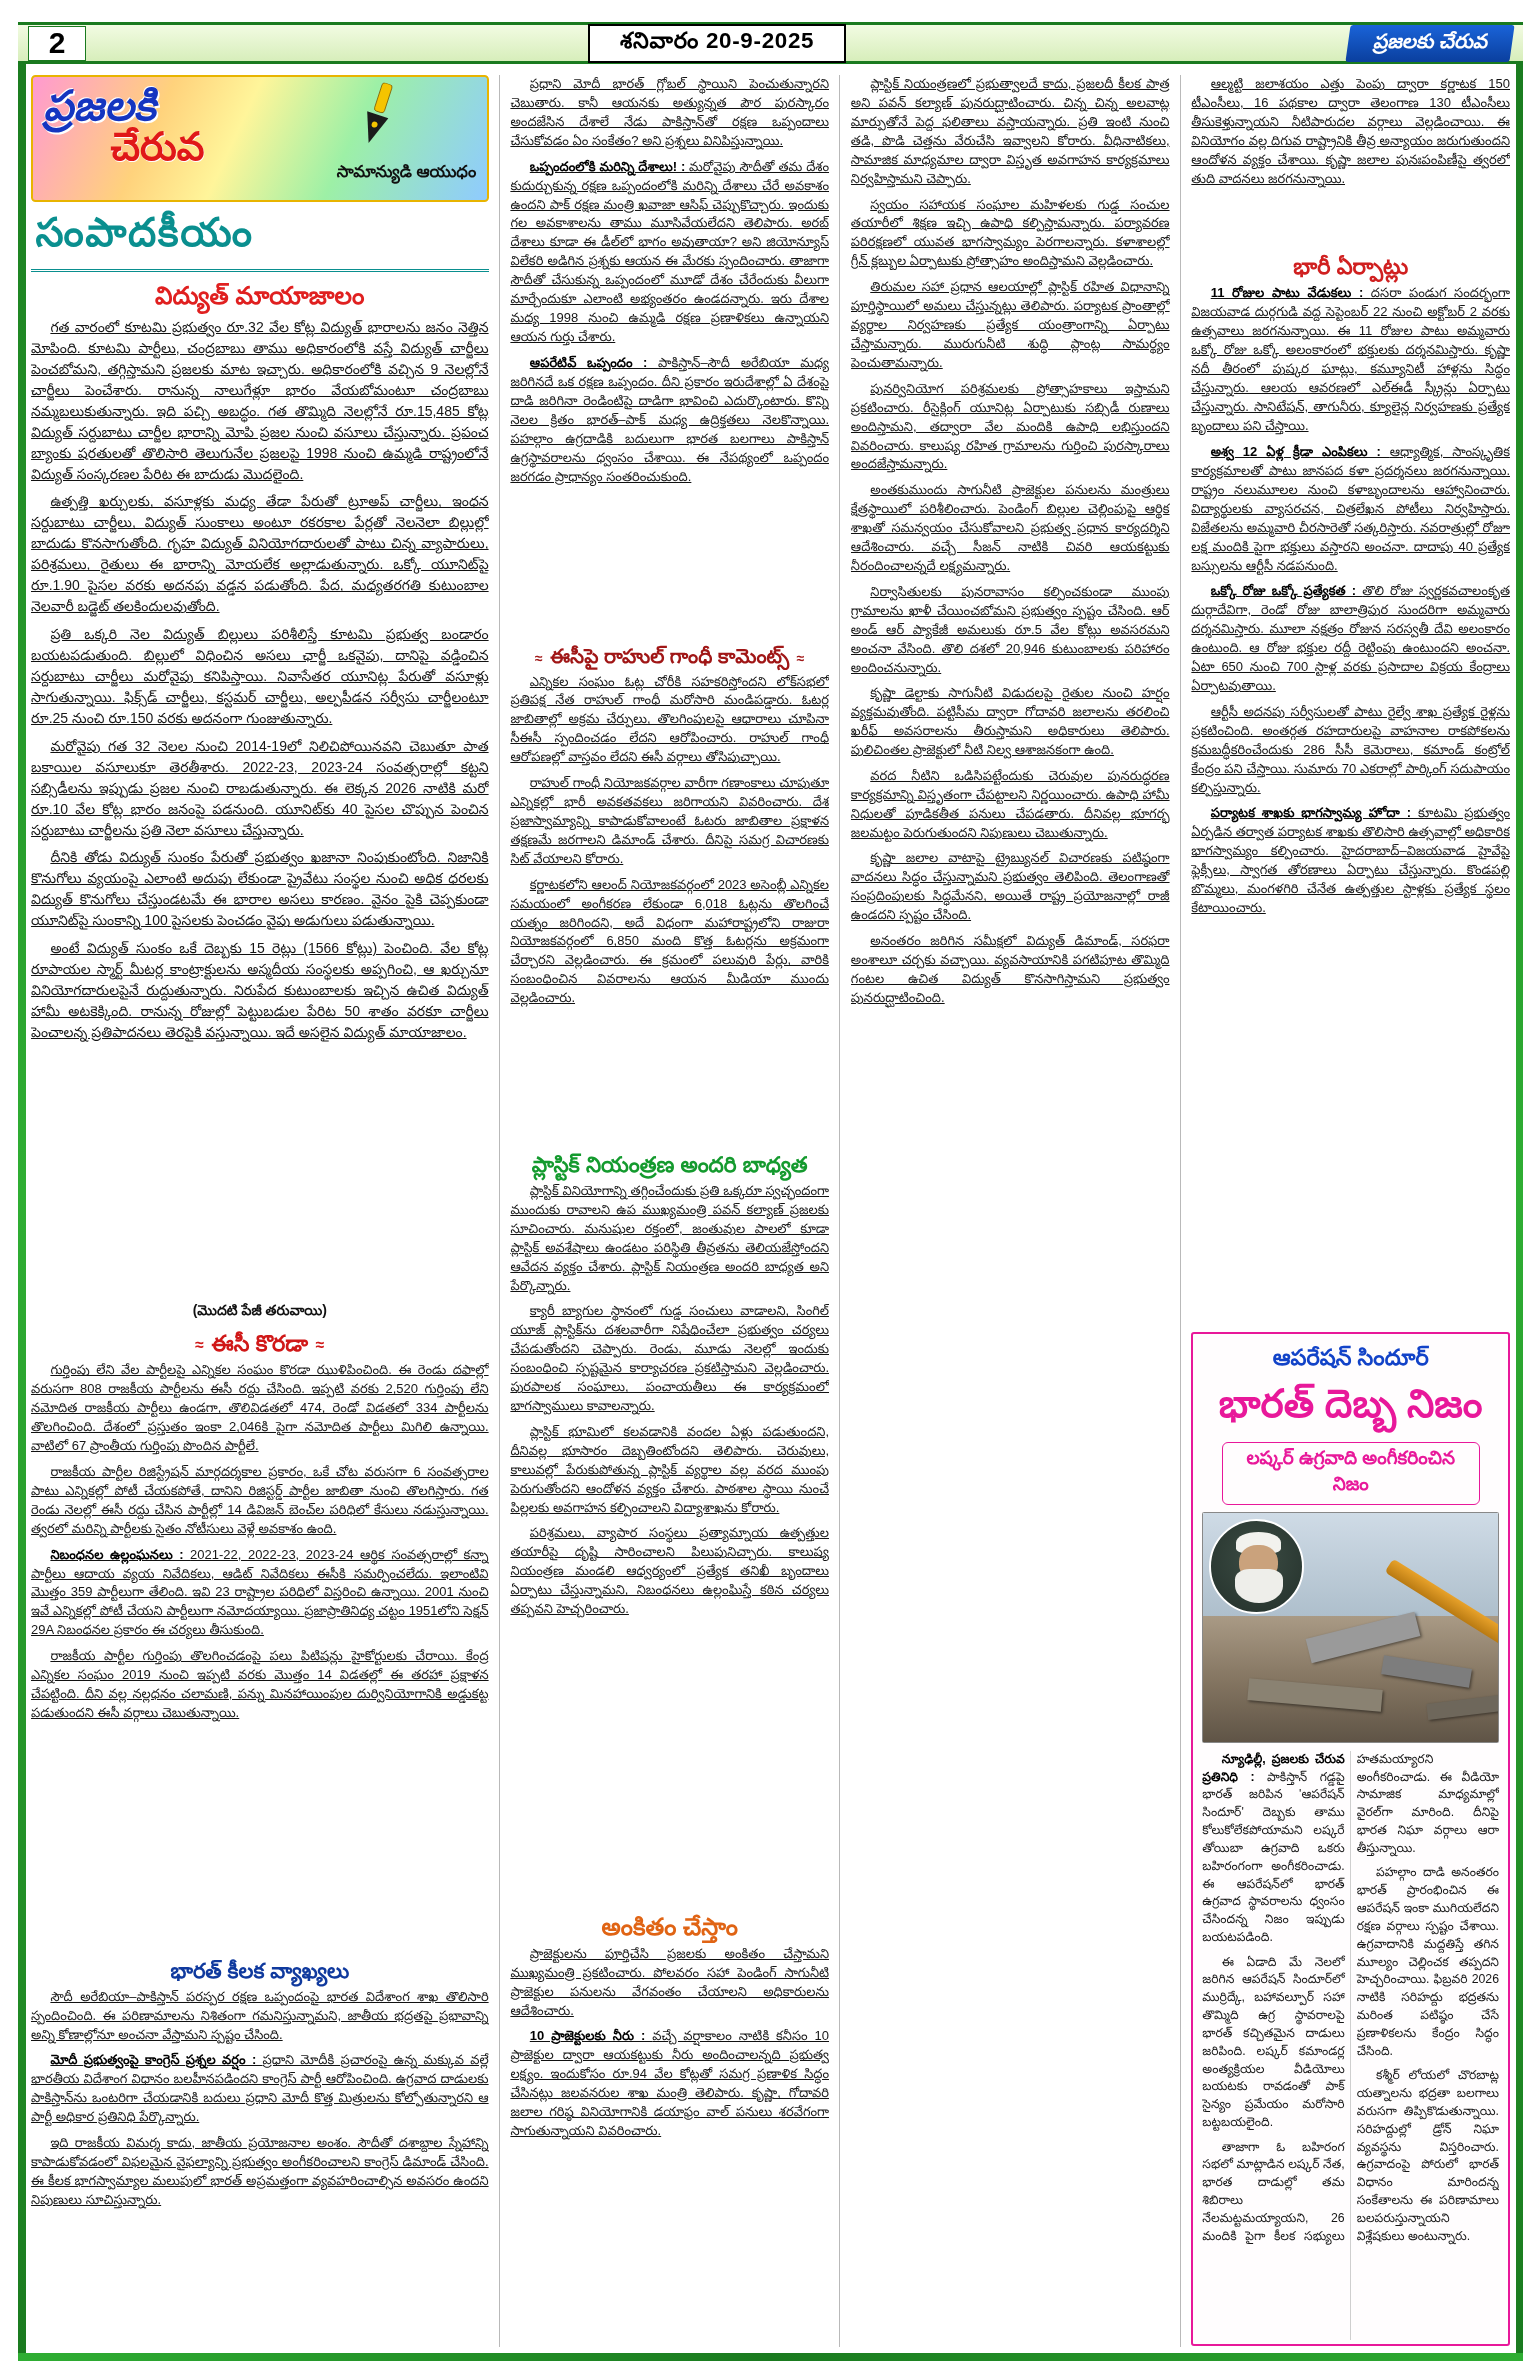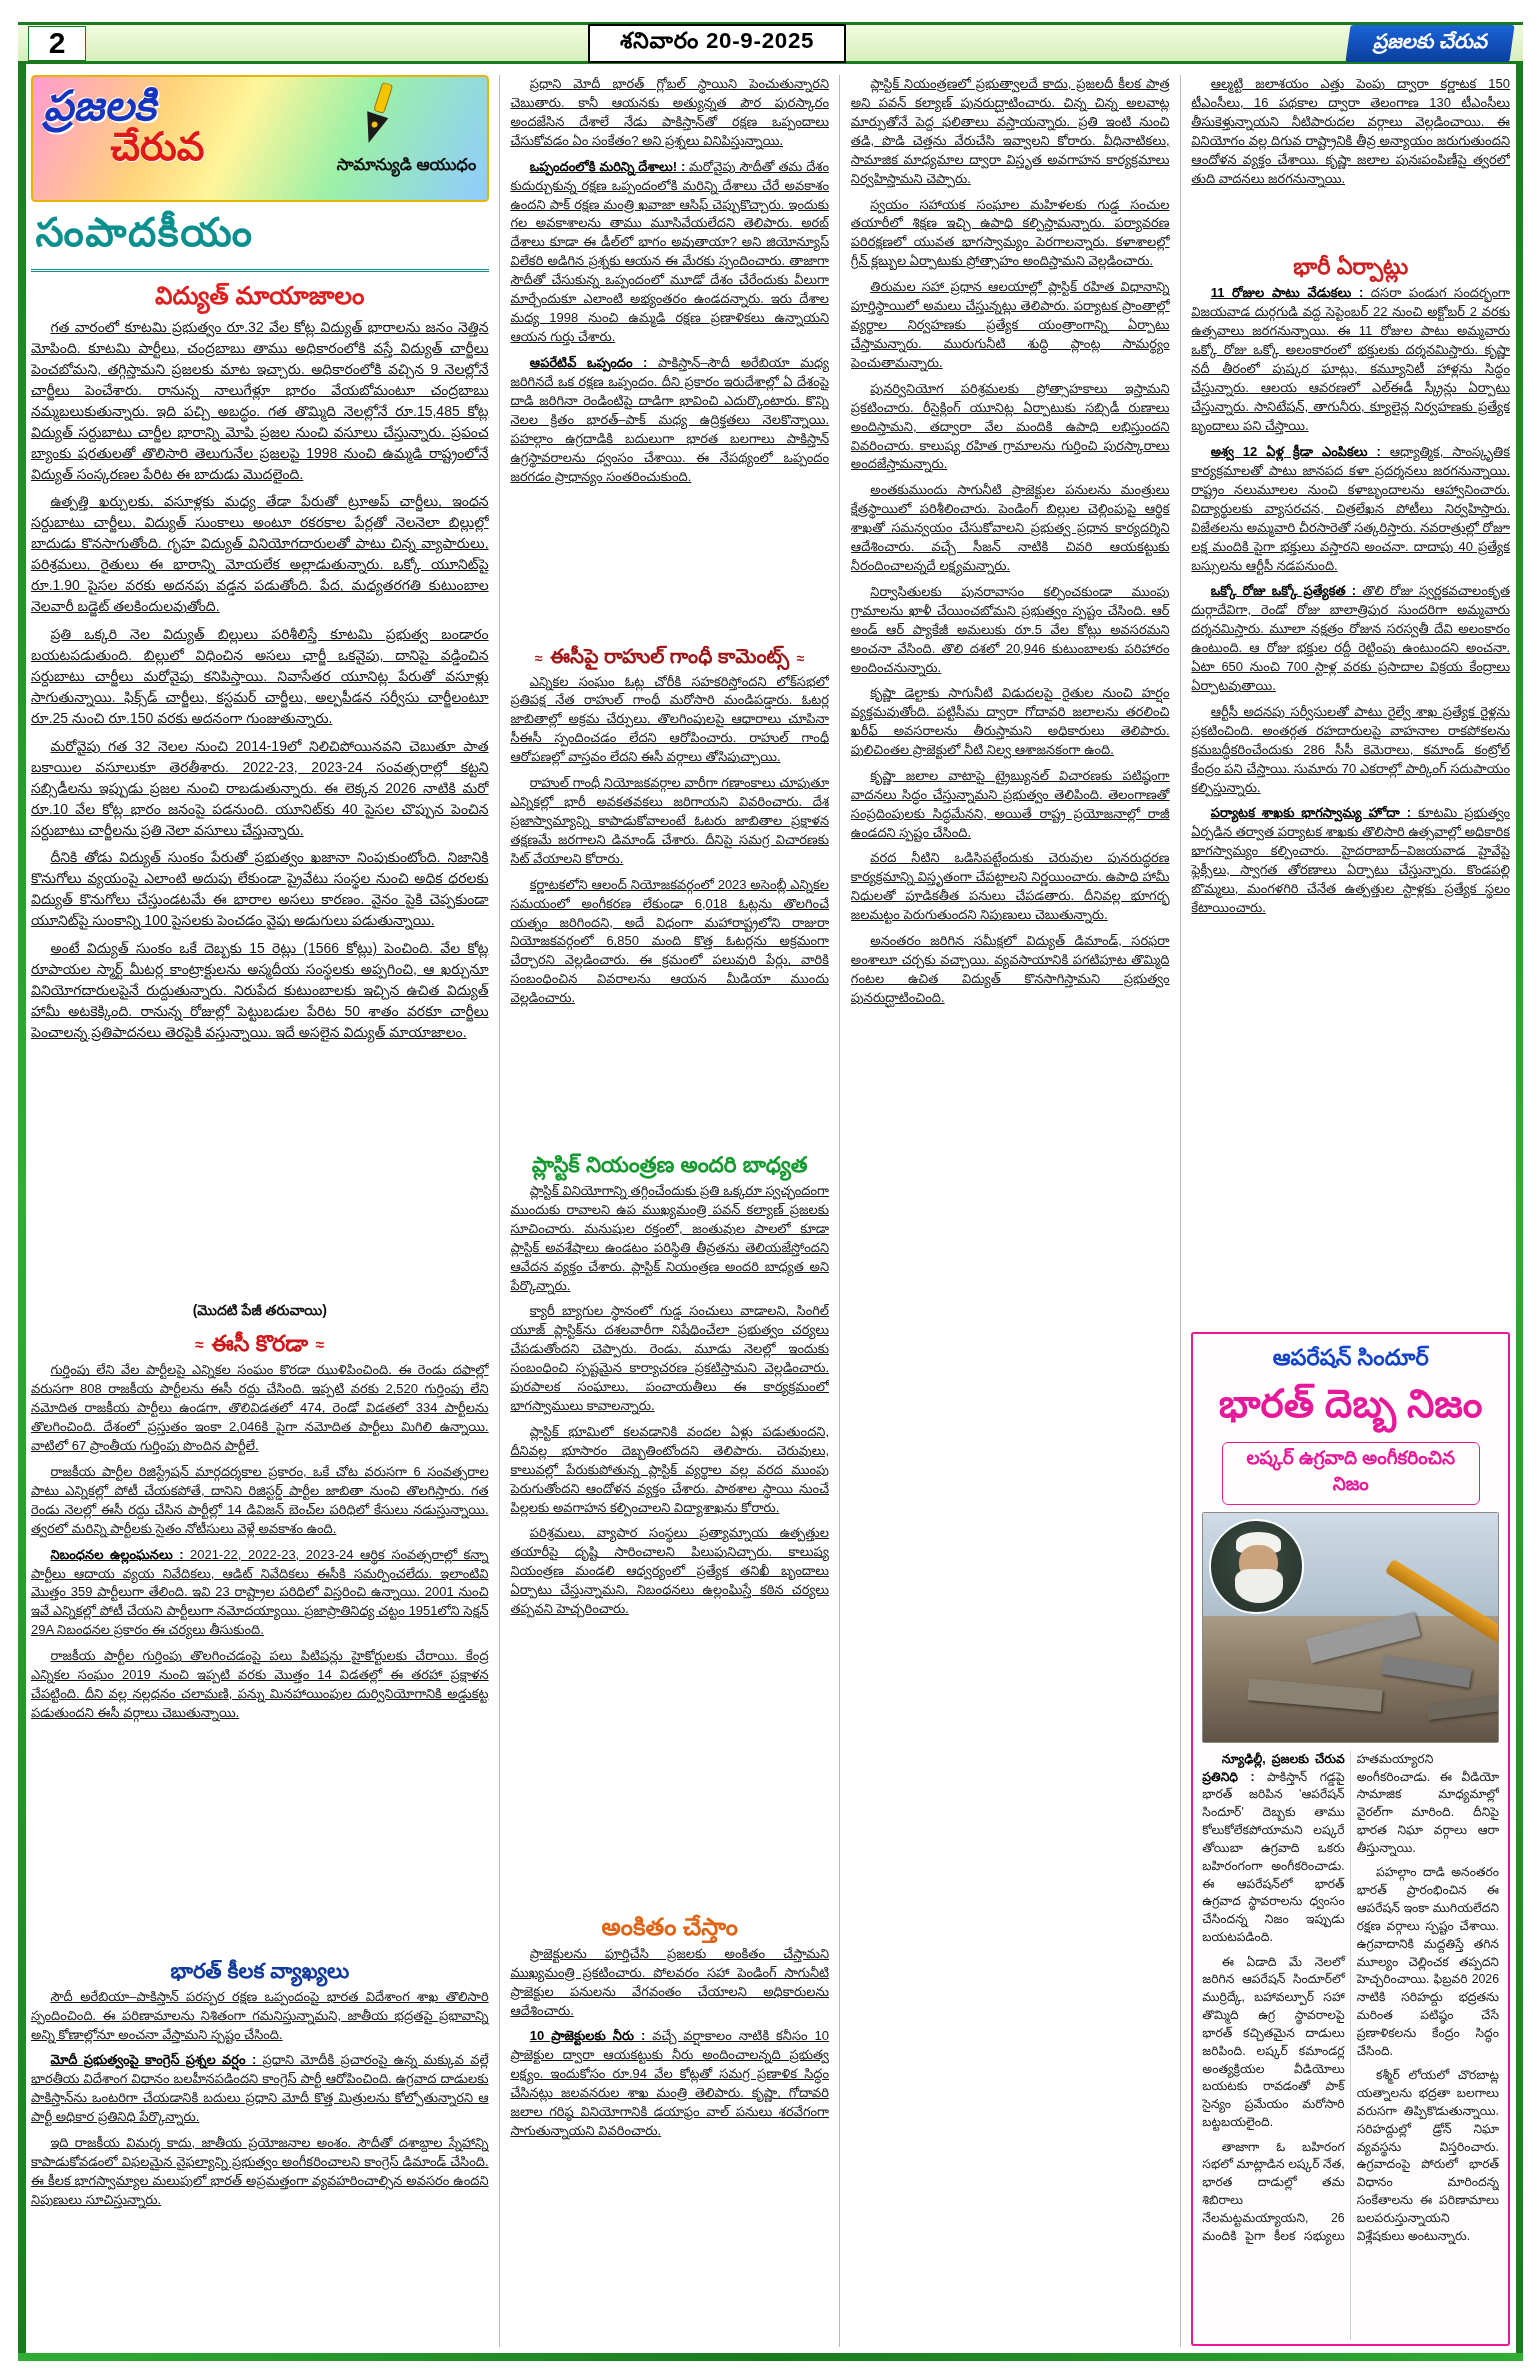--- a/index.html
+++ b/index.html
@@ -57,21 +57,21 @@
   }
   .masthead .t1 {
     font-size:42px; font-weight:bold; font-style:italic; color:#1535c0;
     text-shadow:1.5px 1.5px 0 #ffffff, -0.7px -0.7px 0 #ffffff; line-height:1.0;
   }
   .masthead .t2 {
     font-size:39px; font-weight:bold; color:#e01818; line-height:1.0; margin-left:67px;
     text-shadow:0.7px 0.7px 0 #ffffff;
   }
   .masthead .tagline {
-    position:absolute; right:10.4px; bottom:22px; font-size:16.4px; font-weight:bold; color:#101010;
+    position:absolute; right:10.4px; bottom:15px; font-size:16.4px; font-weight:bold; color:#101010;
   }
   .pen-icon { position:absolute; right:89px; top:4.5px; width:40px; height:64px; transform:rotate(18deg); }
   .section-label {
     font-size:40px; font-weight:bold; color:var(--teal,#0a8f8f); text-align:left;
     padding:7.5px 0 4.5px 4.5px; border-bottom:3px double var(--teal,#0a8f8f); letter-spacing:1.5px;
   }
   
   .hd { text-align:center; font-weight:bold; line-height:1.15; }
   .hd-editorial { font-size:24.6px; color:var(--red,#e02020); padding:10.4px 0 6px; }
   .hd-ec   { font-size:22.4px; color:#d01818; padding:7.5px 0 4.5px; }
@@ -216,22 +216,22 @@
 
   <div class="col col-3 small">
     <div class="body-block c3-body">
         <p class="body-p">ప్లాస్టిక్ నియంత్రణలో ప్రభుత్వాలదే కాదు, ప్రజలదీ కీలక పాత్ర అని పవన్ కల్యాణ్ పునరుద్ఘాటించారు. చిన్న చిన్న అలవాట్ల మార్పుతోనే పెద్ద ఫలితాలు వస్తాయన్నారు. ప్రతి ఇంటి నుంచి తడి, పొడి చెత్తను వేరుచేసి ఇవ్వాలని కోరారు. వీధినాటికలు, సామాజిక మాధ్యమాల ద్వారా విస్తృత అవగాహన కార్యక్రమాలు నిర్వహిస్తామని చెప్పారు.</p>
         <p class="body-p">స్వయం సహాయక సంఘాల మహిళలకు గుడ్డ సంచుల తయారీలో శిక్షణ ఇచ్చి ఉపాధి కల్పిస్తామన్నారు. పర్యావరణ పరిరక్షణలో యువత భాగస్వామ్యం పెరగాలన్నారు. కళాశాలల్లో గ్రీన్ క్లబ్బుల ఏర్పాటుకు ప్రోత్సాహం అందిస్తామని వెల్లడించారు.</p>
         <p class="body-p">తిరుమల సహా ప్రధాన ఆలయాల్లో ప్లాస్టిక్ రహిత విధానాన్ని పూర్తిస్థాయిలో అమలు చేస్తున్నట్లు తెలిపారు. పర్యాటక ప్రాంతాల్లో వ్యర్థాల నిర్వహణకు ప్రత్యేక యంత్రాంగాన్ని ఏర్పాటు చేస్తామన్నారు. మురుగునీటి శుద్ధి ప్లాంట్ల సామర్థ్యం పెంచుతామన్నారు.</p>
         <p class="body-p">పునర్వినియోగ పరిశ్రమలకు ప్రోత్సాహకాలు ఇస్తామని ప్రకటించారు. రీసైక్లింగ్ యూనిట్ల ఏర్పాటుకు సబ్సిడీ రుణాలు అందిస్తామని, తద్వారా వేల మందికి ఉపాధి లభిస్తుందని వివరించారు. కాలుష్య రహిత గ్రామాలను గుర్తించి పురస్కారాలు అందజేస్తామన్నారు.</p>
         <p class="body-p">అంతకుముందు సాగునీటి ప్రాజెక్టుల పనులను మంత్రులు క్షేత్రస్థాయిలో పరిశీలించారు. పెండింగ్ బిల్లుల చెల్లింపుపై ఆర్థిక శాఖతో సమన్వయం చేసుకోవాలని ప్రభుత్వ ప్రధాన కార్యదర్శిని ఆదేశించారు. వచ్చే సీజన్ నాటికి చివరి ఆయకట్టుకు నీరందించాలన్నదే లక్ష్యమన్నారు.</p>
         <p class="body-p">నిర్వాసితులకు పునరావాసం కల్పించకుండా ముంపు గ్రామాలను ఖాళీ చేయించబోమని ప్రభుత్వం స్పష్టం చేసింది. ఆర్ అండ్ ఆర్ ప్యాకేజీ అమలుకు రూ.5 వేల కోట్లు అవసరమని అంచనా వేసింది. తొలి దశలో 20,946 కుటుంబాలకు పరిహారం అందించనున్నారు.</p>
         <p class="body-p">కృష్ణా డెల్టాకు సాగునీటి విడుదలపై రైతుల నుంచి హర్షం వ్యక్తమవుతోంది. పట్టిసీమ ద్వారా గోదావరి జలాలను తరలించి ఖరీఫ్ అవసరాలను తీరుస్తామని అధికారులు తెలిపారు. పులిచింతల ప్రాజెక్టులో నీటి నిల్వ ఆశాజనకంగా ఉంది.</p>
+        <p class="body-p">వరద నీటిని ఒడిసిపట్టేందుకు చెరువుల పునరుద్ధరణ కార్యక్రమాన్ని విస్తృతంగా చేపట్టాలని నిర్ణయించారు. ఉపాధి హామీ నిధులతో పూడికతీత పనులు చేపడతారు. దీనివల్ల భూగర్భ జలమట్టం పెరుగుతుందని నిపుణులు చెబుతున్నారు.</p>
         <p class="body-p">కృష్ణా జలాల వాటాపై ట్రైబ్యునల్ విచారణకు పటిష్ఠంగా వాదనలు సిద్ధం చేస్తున్నామని ప్రభుత్వం తెలిపింది. తెలంగాణతో సంప్రదింపులకు సిద్ధమేనని, అయితే రాష్ట్ర ప్రయోజనాల్లో రాజీ ఉండదని స్పష్టం చేసింది.</p>
-        <p class="body-p">వరద నీటిని ఒడిసిపట్టేందుకు చెరువుల పునరుద్ధరణ కార్యక్రమాన్ని విస్తృతంగా చేపట్టాలని నిర్ణయించారు. ఉపాధి హామీ నిధులతో పూడికతీత పనులు చేపడతారు. దీనివల్ల భూగర్భ జలమట్టం పెరుగుతుందని నిపుణులు చెబుతున్నారు.</p>
         <p class="body-p">అనంతరం జరిగిన సమీక్షలో విద్యుత్ డిమాండ్, సరఫరా అంశాలూ చర్చకు వచ్చాయి. వ్యవసాయానికి పగటిపూట తొమ్మిది గంటల ఉచిత విద్యుత్ కొనసాగిస్తామని ప్రభుత్వం పునరుద్ఘాటించింది.</p>
       </div>
   </div>
 
   <div class="col col-4 small">
     <div class="body-block c4-top">
         <p class="body-p">ఆల్మట్టి జలాశయం ఎత్తు పెంపు ద్వారా కర్ణాటక 150 టీఎంసీలు, 16 పథకాల ద్వారా తెలంగాణ 130 టీఎంసీలు తీసుకెళ్తున్నాయని నీటిపారుదల వర్గాలు వెల్లడించాయి. ఈ వినియోగం వల్ల దిగువ రాష్ట్రానికి తీవ్ర అన్యాయం జరుగుతుందని ఆందోళన వ్యక్తం చేశాయి. కృష్ణా జలాల పునఃపంపిణీపై త్వరలో తుది వాదనలు జరగనున్నాయి.</p>
       </div>
     <h2 class="hd hd-arrange">భారీ ఏర్పాట్లు</h2>
     <div class="body-block c4-arr">

